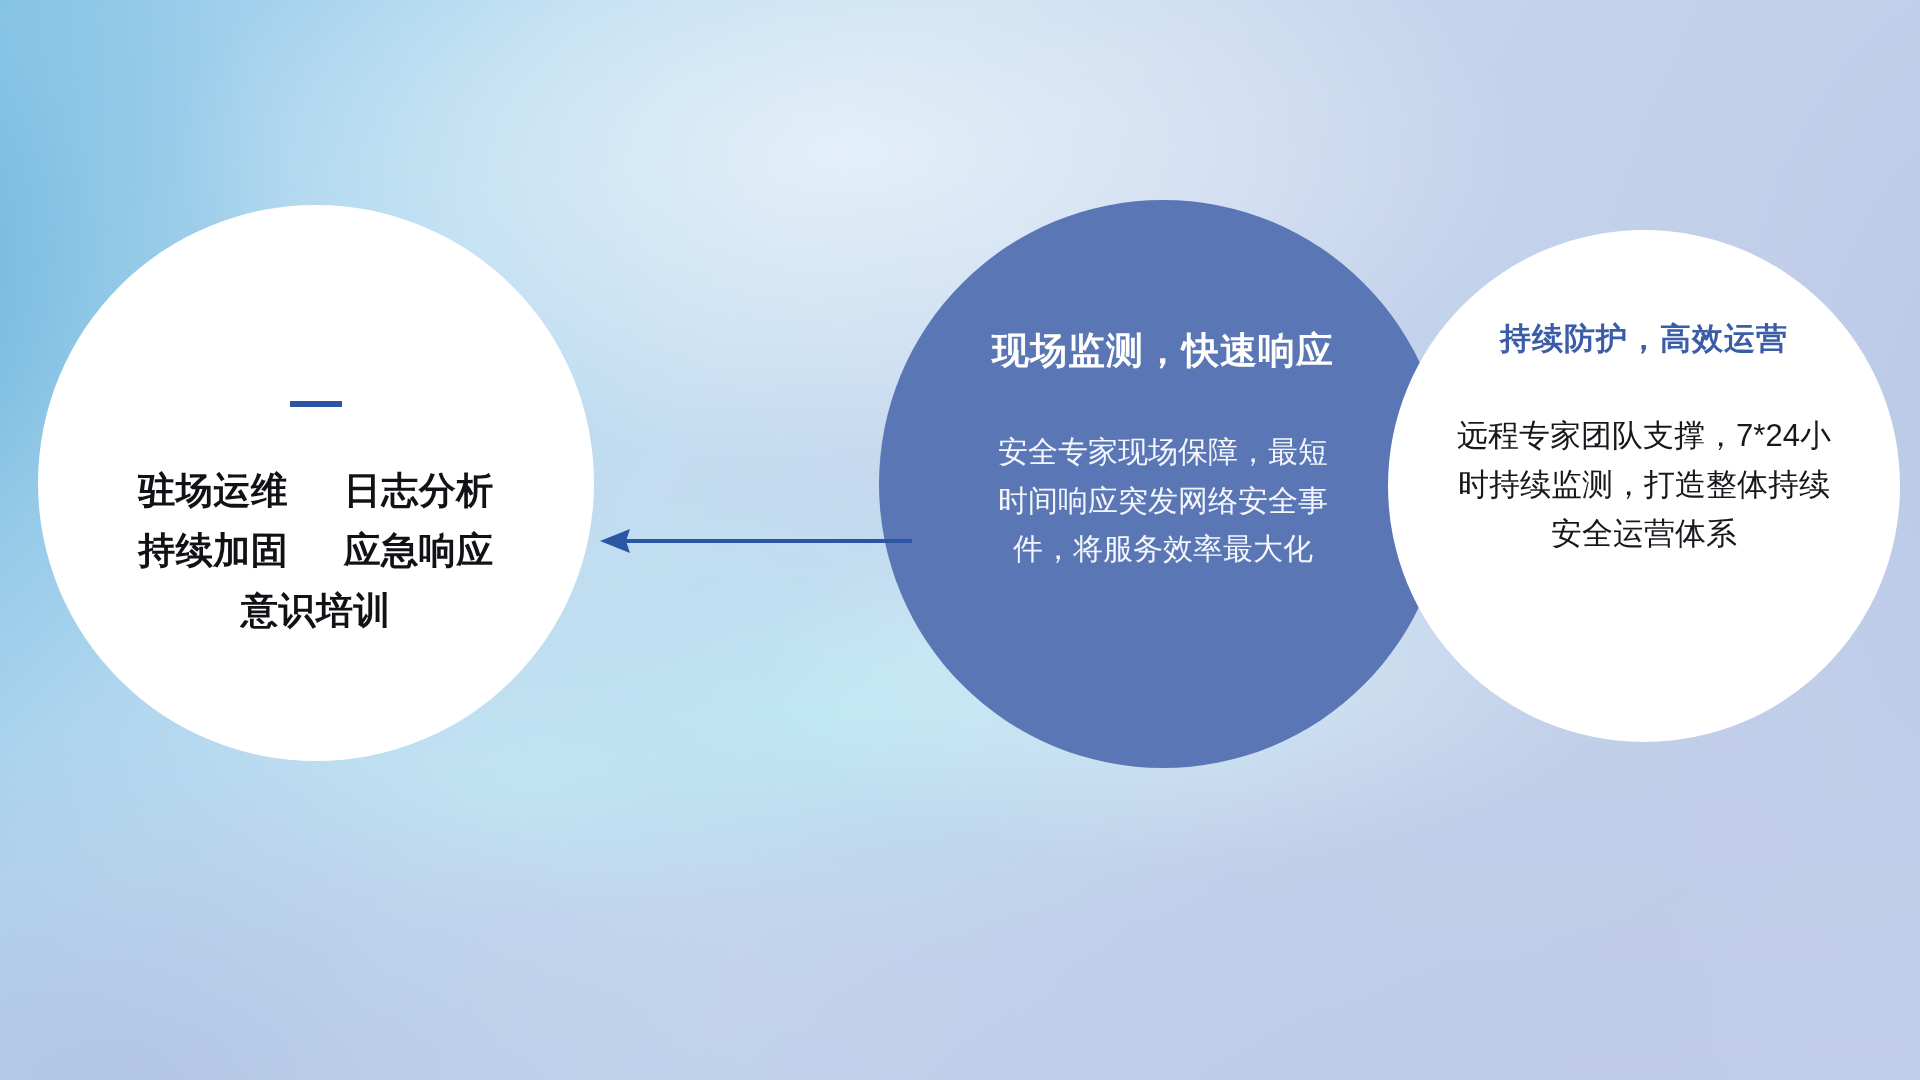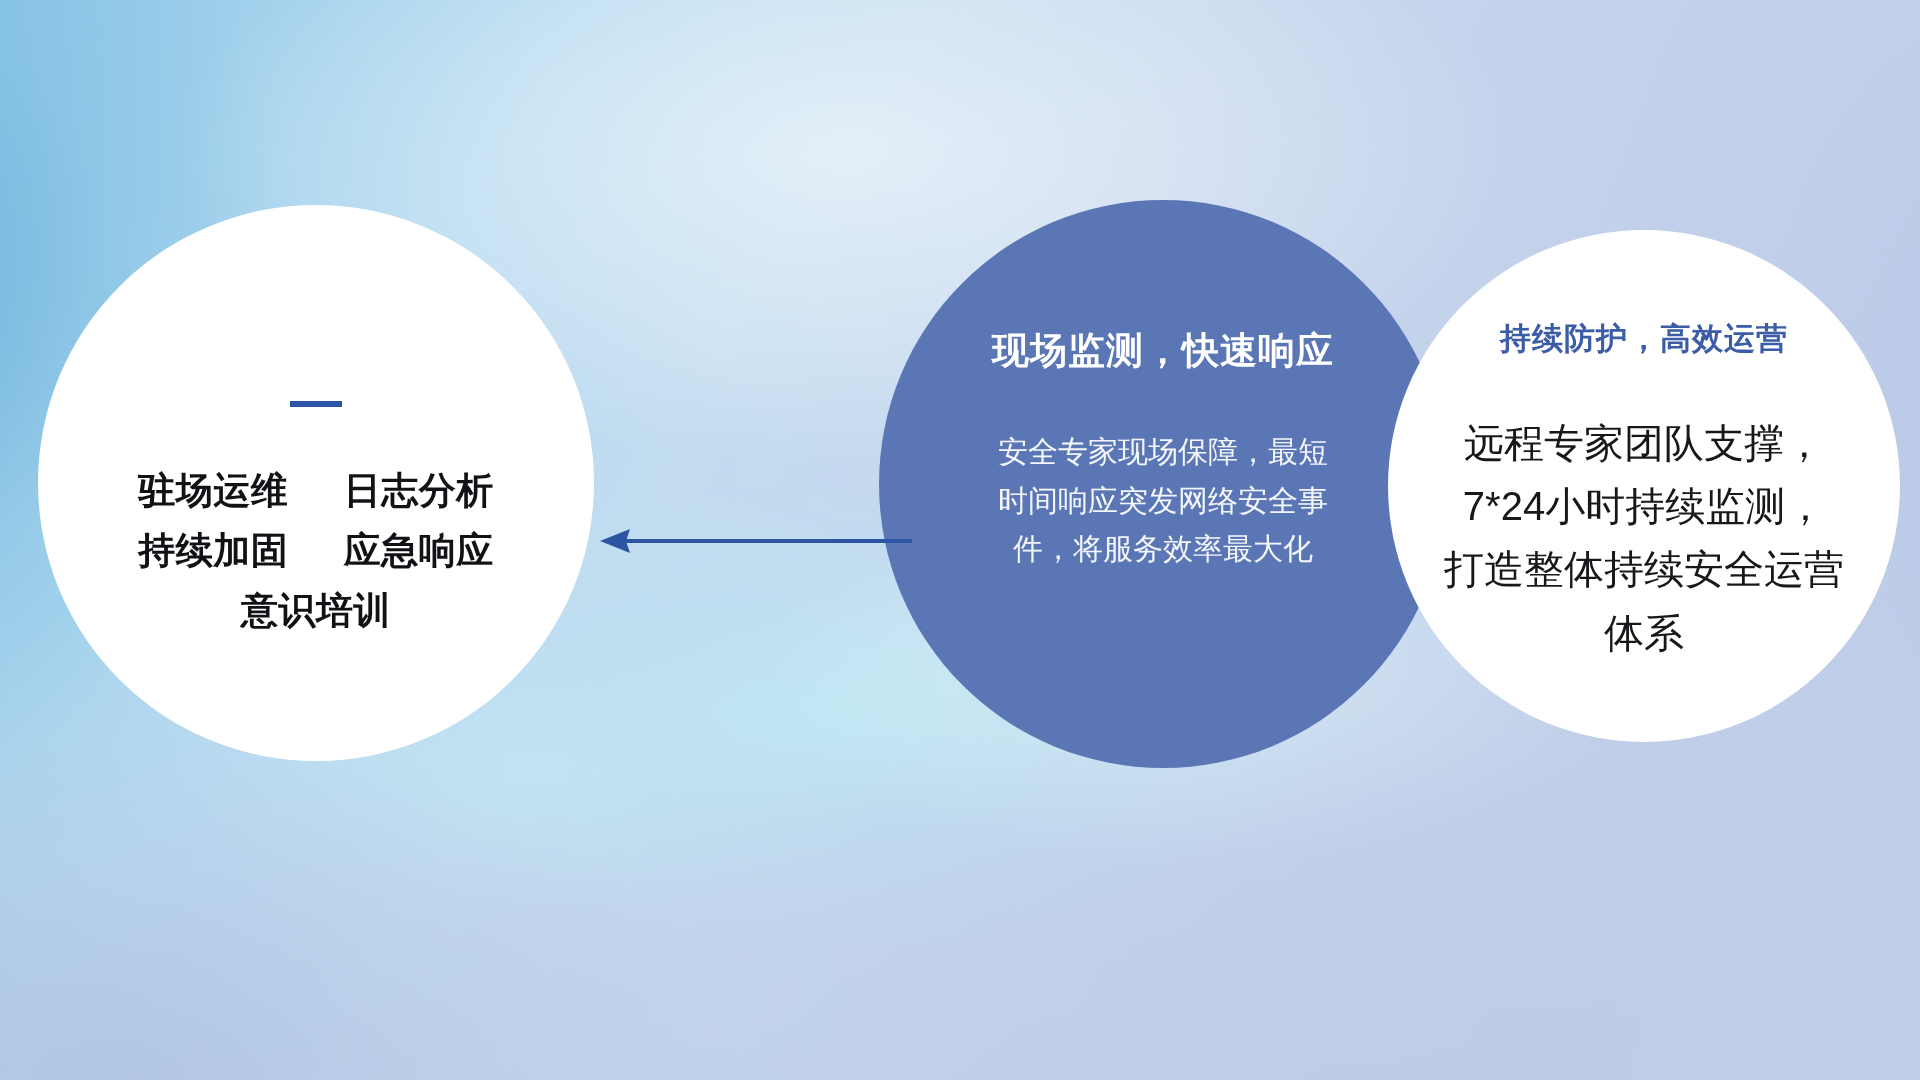--- a/index.html
+++ b/index.html
@@ -166,21 +166,21 @@
     font-weight:bold;
     font-size:31px;
     letter-spacing:1px;
     white-space:nowrap;
   }
   #circle-right .c-body {
     margin-top:52px;
     width:400px;
     text-align:center;
     color:#17181c;
-    font-size:40px;
+    font-size:31px;
     line-height:1.58;
   }
 
   
   #connector-arrow {
     position:absolute;
     left:596px; top:524px;
     width:316px; height:34px;
     z-index:5;
   }

